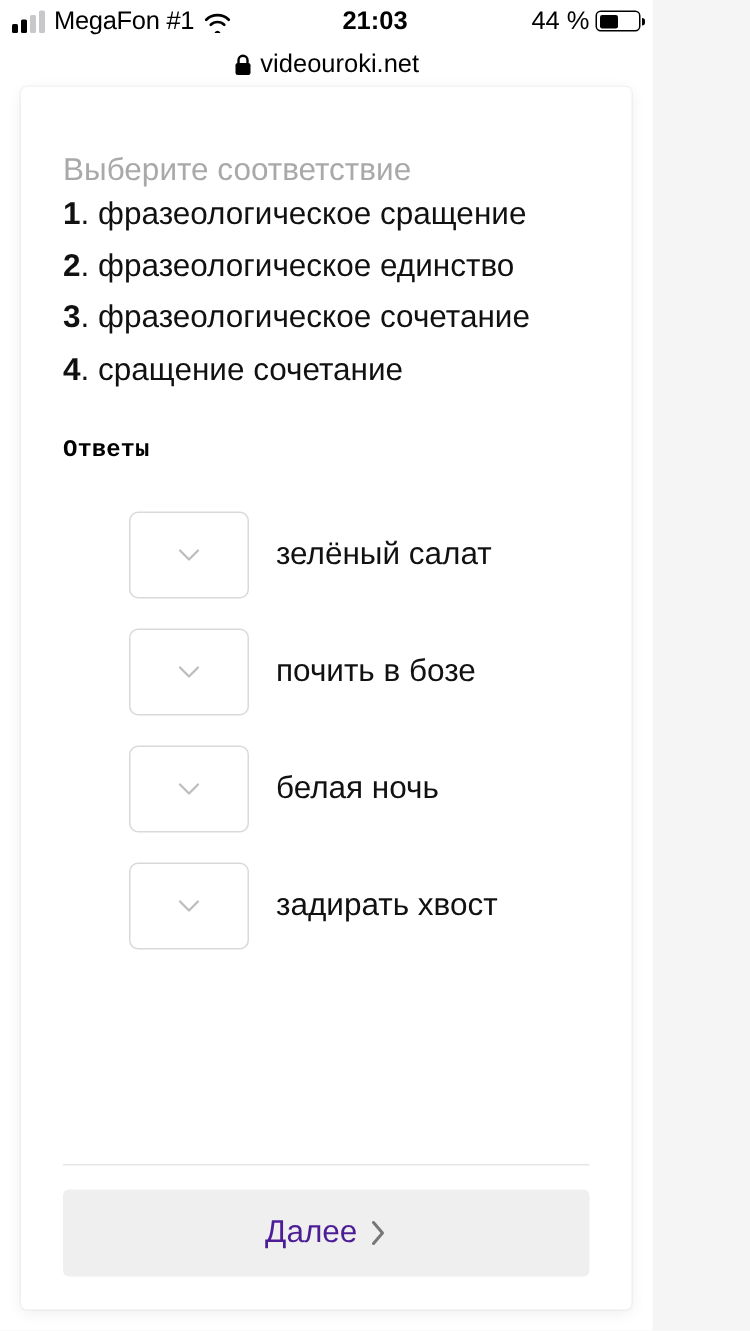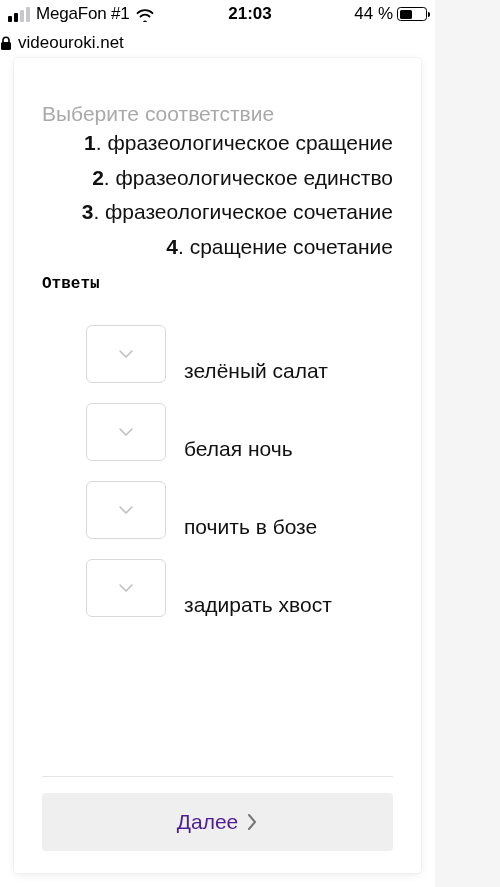--- a/index.html
+++ b/index.html
@@ -25,38 +25,38 @@
 
   .clock { font-size: 17px; font-weight: 600; position: absolute; left: 50%; transform: translateX(-50%); }
 
   .batt-wrap { display: flex; align-items: center; gap: 4px; }
   .batt-pct { font-size: 17px; }
   .battery { width: 30px; height: 14px; border: 1.5px solid #000; border-radius: 3.5px; position: relative; }
   .battery::after { content: ""; position: absolute; right: -4px; top: 4px; width: 2.5px; height: 5px; background: #000; border-radius: 0 2px 2px 0; }
   .battery .fill { position: absolute; left: 1.5px; top: 1.5px; bottom: 1.5px; width: 44%; background: #000; border-radius: 1.5px; }
 
   
-  .browser-bar { height: 30px; display: flex; align-items: center; gap: 6px; font-size: 15px; color: #000; }
+  .browser-bar { height: 30px; display: flex; align-items: center; justify-content: center; gap: 6px; font-size: 15px; color: #000; }
   .lock svg { display: block; }
   .url { font-size: 17px; }
 
   
   .content-wrap { flex: 1; padding: 0 14px 14px 14px; }
   .card { background: #fff; border-radius: 4px; box-shadow: 0 0 0 1px rgba(0,0,0,0.03), 0 2px 10px rgba(0,0,0,0.07); min-height: 100%; padding: 44px 28px 22px 28px; display: flex; flex-direction: column; }
 
   .instruction { color: #a9a9a9; font-size: 21px; font-weight: 500; }
 
-  .defs { list-style: none; margin-bottom: 10px; text-align: right; }
+  .defs { list-style: none; margin-bottom: 26px; }
   .defs li { font-size: 21px; line-height: 1.65; color: #111; }
   .defs li .num { font-weight: 700; }
 
   .answers-title { font-size: 16px; font-weight: 700; margin-bottom: 32px; font-family: Liberation Mono, monospace; }
 
   .answers { display: flex; flex-direction: column; gap: 20px; margin-bottom: 40px; }
-  .answer-row { display: flex; align-items: flex-end; gap: 18px; padding-left: 44px; }
+  .answer-row { display: flex; align-items: center; gap: 18px; padding-left: 44px; }
   .dropdown { width: 80px; height: 58px; border: 1px solid #d9d9d9; border-radius: 6px; background: #fff; display: flex; align-items: center; justify-content: center; cursor: pointer; }
   .dropdown svg { display: block; }
   .answer-label { font-size: 21px; color: #111; }
 
   .spacer { flex: 1; }
 
   .divider { height: 1px; background: #e5e5e5; margin-bottom: 16px; }
 
   .next-btn { width: 100%; height: 58px; background: #efefef; border: none; border-radius: 4px; display: flex; align-items: center; justify-content: center; gap: 8px; font-size: 21px; color: #4c1d95; cursor: pointer; }
   .next-btn svg { display: block; }
@@ -124,29 +124,29 @@
               </svg>
           </div>
           <span class="answer-label">зелёный салат</span>
         </div>
         <div class="answer-row">
           <div class="dropdown">
             <svg width="16" height="10" viewBox="0 0 16 10">
                 <path d="M2 2 L8 8 L14 2" stroke="#bdbdbd" stroke-width="1.5" fill="none" stroke-linecap="round" stroke-linejoin="round"></path>
               </svg>
           </div>
-          <span class="answer-label">белая ночь</span>
+          <span class="answer-label">почить в бозе</span>
         </div>
         <div class="answer-row">
           <div class="dropdown">
             <svg width="16" height="10" viewBox="0 0 16 10">
                 <path d="M2 2 L8 8 L14 2" stroke="#bdbdbd" stroke-width="1.5" fill="none" stroke-linecap="round" stroke-linejoin="round"></path>
               </svg>
           </div>
-          <span class="answer-label">почить в бозе</span>
+          <span class="answer-label">белая ночь</span>
         </div>
         <div class="answer-row">
           <div class="dropdown">
             <svg width="16" height="10" viewBox="0 0 16 10">
                 <path d="M2 2 L8 8 L14 2" stroke="#bdbdbd" stroke-width="1.5" fill="none" stroke-linecap="round" stroke-linejoin="round"></path>
               </svg>
           </div>
           <span class="answer-label">задирать хвост</span>
         </div>
       </div>

